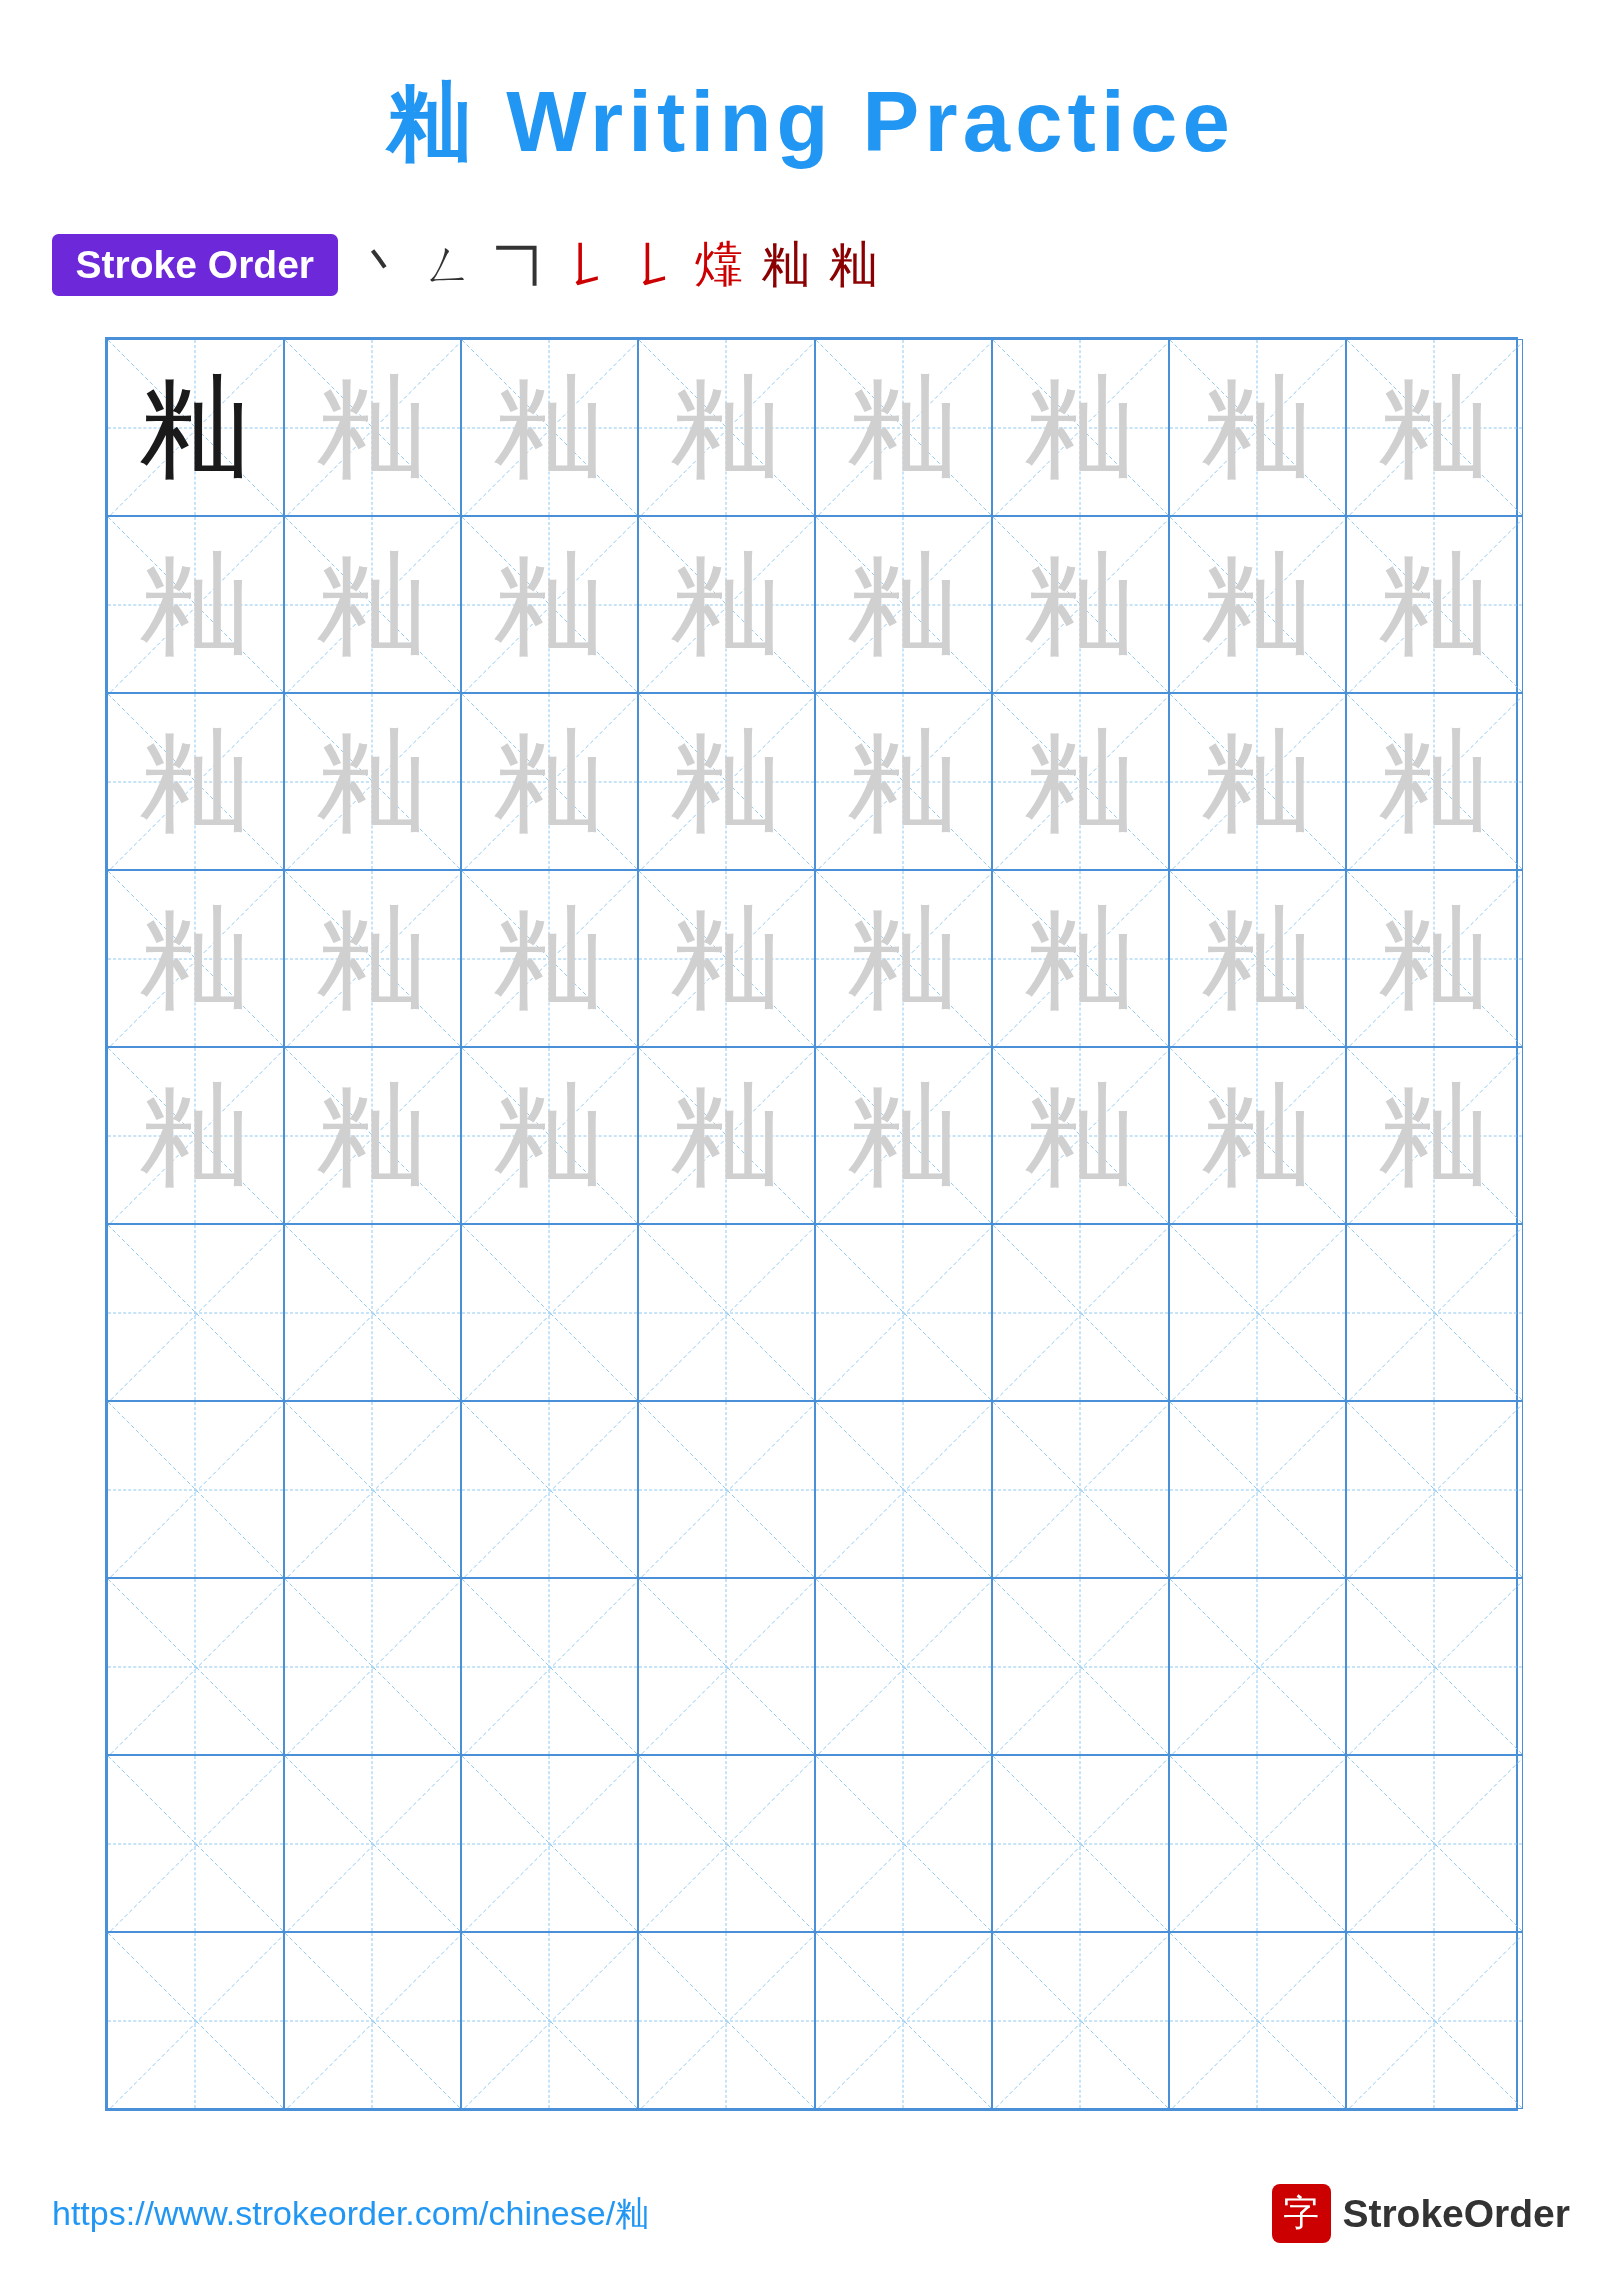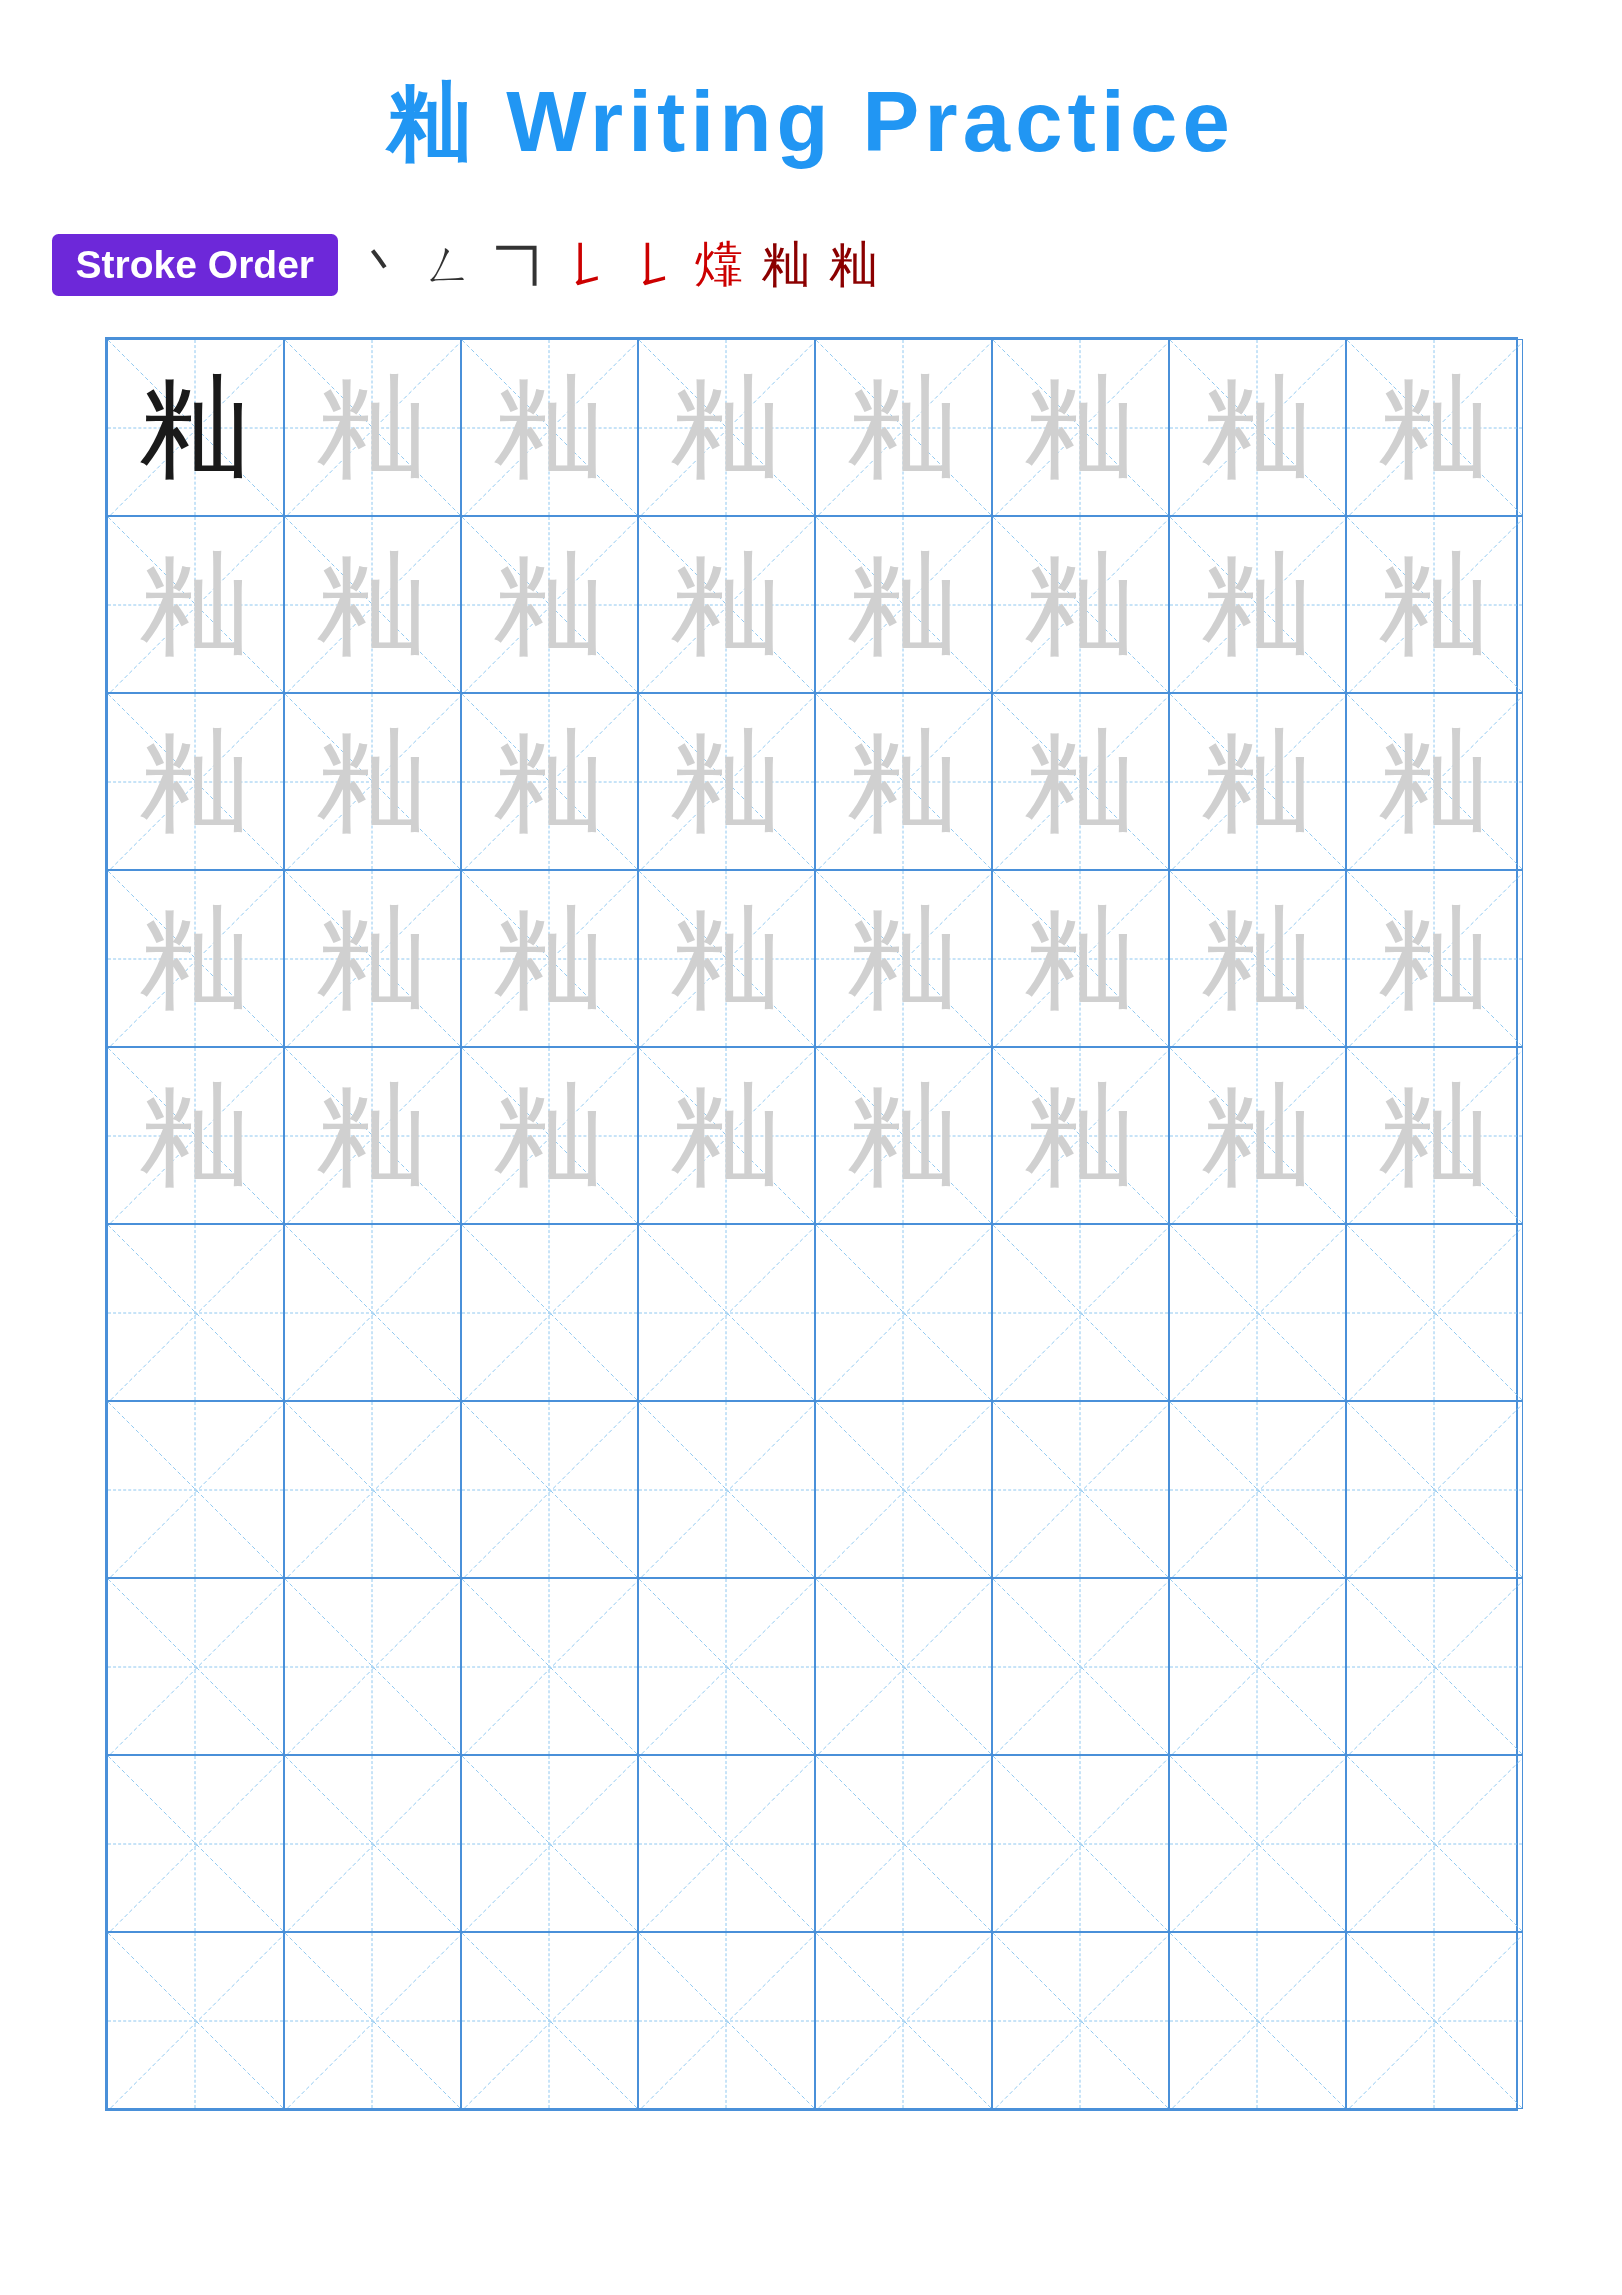--- a/index.html
+++ b/index.html
@@ -720,15 +720,24 @@
       </div>
     <div class="grid-cell">
         <svg class="diag-lines" viewBox="0 0 266 266" width="174" height="174">
           <line x1="0" y1="0" x2="270" y2="270" stroke="#90c8f0" stroke-width="1.5" stroke-dasharray="6,4"></line>
           <line x1="270" y1="0" x2="0" y2="270" stroke="#90c8f0" stroke-width="1.5" stroke-dasharray="6,4"></line>
         </svg>
       </div>
 
   </div>
 
+  <div class="footer">
+    <span class="footer-url">https://www.strokeorder.com/chinese/籼</span>
+    <div class="footer-logo">
+      <div class="footer-logo-icon">
+        <span>字</span>
+      </div>
+      <span class="footer-logo-text">StrokeOrder</span>
+    </div>
+  </div>
 
 </div>
 
 
 </body></html>

